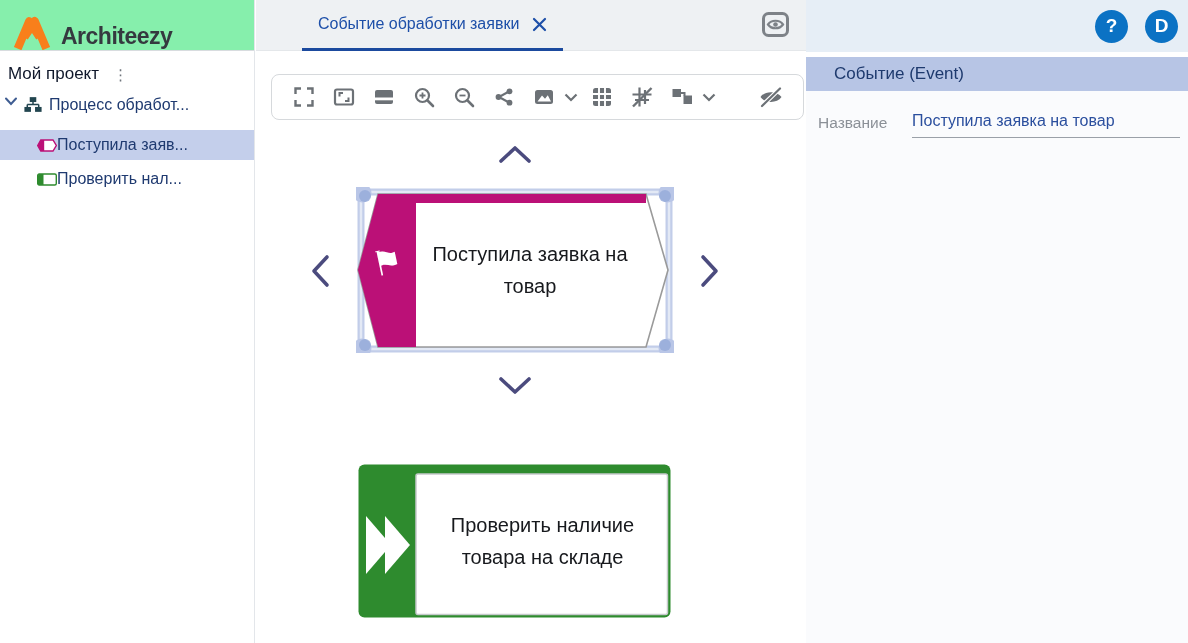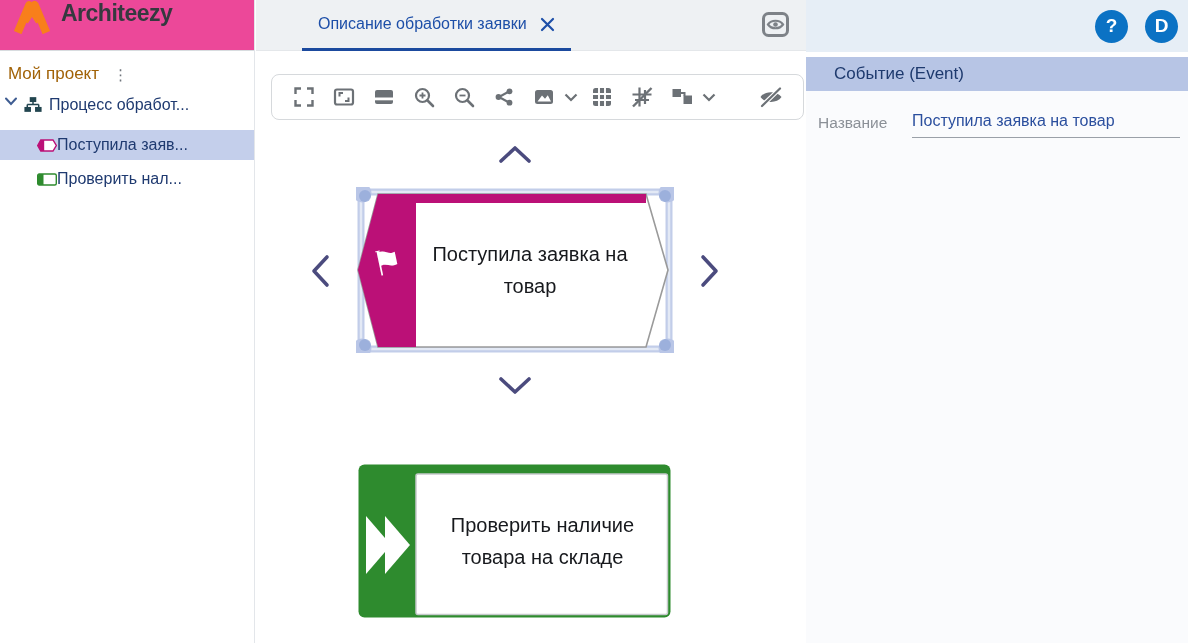--- a/index.html
+++ b/index.html
@@ -3,25 +3,25 @@
 <meta charset="utf-8">
 <style>
   * { margin:0; padding:0; box-sizing:border-box; }
   html,body { width:1188px; height:643px; overflow:hidden; }
   body { font-family:"Liberation Sans", sans-serif; background:#fff; }
   #app { position:relative; width:1188px; height:643px; background:#fff; }
 
   
   #sidebar { position:absolute; left:0; top:0; width:255px; height:643px;
              background:#fff; border-right:1px solid #e3e6ea; }
-  .logo-bar { height:51px; background:#ec4899; border-bottom:1px solid #d8dcdf;
-              display:flex; align-items:flex-start; padding-left:12px; gap:9px; }
+  .logo-bar { height:51px; background:#86efac; border-bottom:1px solid #d8dcdf;
+              display:flex; align-items:flex-end; padding-left:12px; gap:9px; }
   .logo-text { font-size:23px; font-weight:bold; color:#35393f; letter-spacing:-0.5px; }
   .project-row { display:flex; align-items:center; padding:13px 8px 8px 8px; }
-  .project-title { font-size:17px; color:#a16207; }
+  .project-title { font-size:17px; color:#0f172a; }
   .kebab { margin-left:14px; color:#70767d; font-size:15px; line-height:1;
            cursor:pointer; letter-spacing:0; }
   .tree-root { height:30px; display:flex; align-items:flex-start; gap:7px;
                padding-left:5px; margin-top:4px; cursor:pointer; }
   .tree-item { height:30px; display:flex; align-items:center; 
                padding-left:37px; margin-top:4px; cursor:pointer; }
   .tree-item.selected { background:#c4cfeb; }
   .tree-label { font-size:16px; color:#1f3a70; white-space:nowrap; }
 
   
@@ -127,21 +127,21 @@
           <path d="M1 2.5 Q1 1 2.5 1 H6.5 V12 H2.5 Q1 12 1 10.5 Z" fill="#2e8b2e"></path>
         </svg>
       </span>
       <span class="tree-label">Проверить нал...</span>
     </div>
   </div>
 
   <div id="main">
     <div class="tabbar">
       <div class="tab">
-        <span>Описание обработки заявки</span>
+        <span>Событие обработки заявки</span>
         <span>
           <svg width="15" height="15" viewBox="0 0 15 15">
               <path d="M2 2 L13 13 M13 2 L2 13" stroke="#1d4fa8" stroke-width="2.2" stroke-linecap="round"></path>
             </svg>
         </span>
       </div>
       <span class="tab-eye">
         <svg width="27" height="25" viewBox="0 0 27 25">
           <rect x="1.5" y="1.5" width="24" height="22" rx="5" fill="none" stroke="#7d8287" stroke-width="3"></rect>
           <path d="M6 12.5 C9.5 7.5 17.5 7.5 21 12.5 C17.5 17.5 9.5 17.5 6 12.5 Z" fill="none" stroke="#7d8287" stroke-width="2.2"></path>

